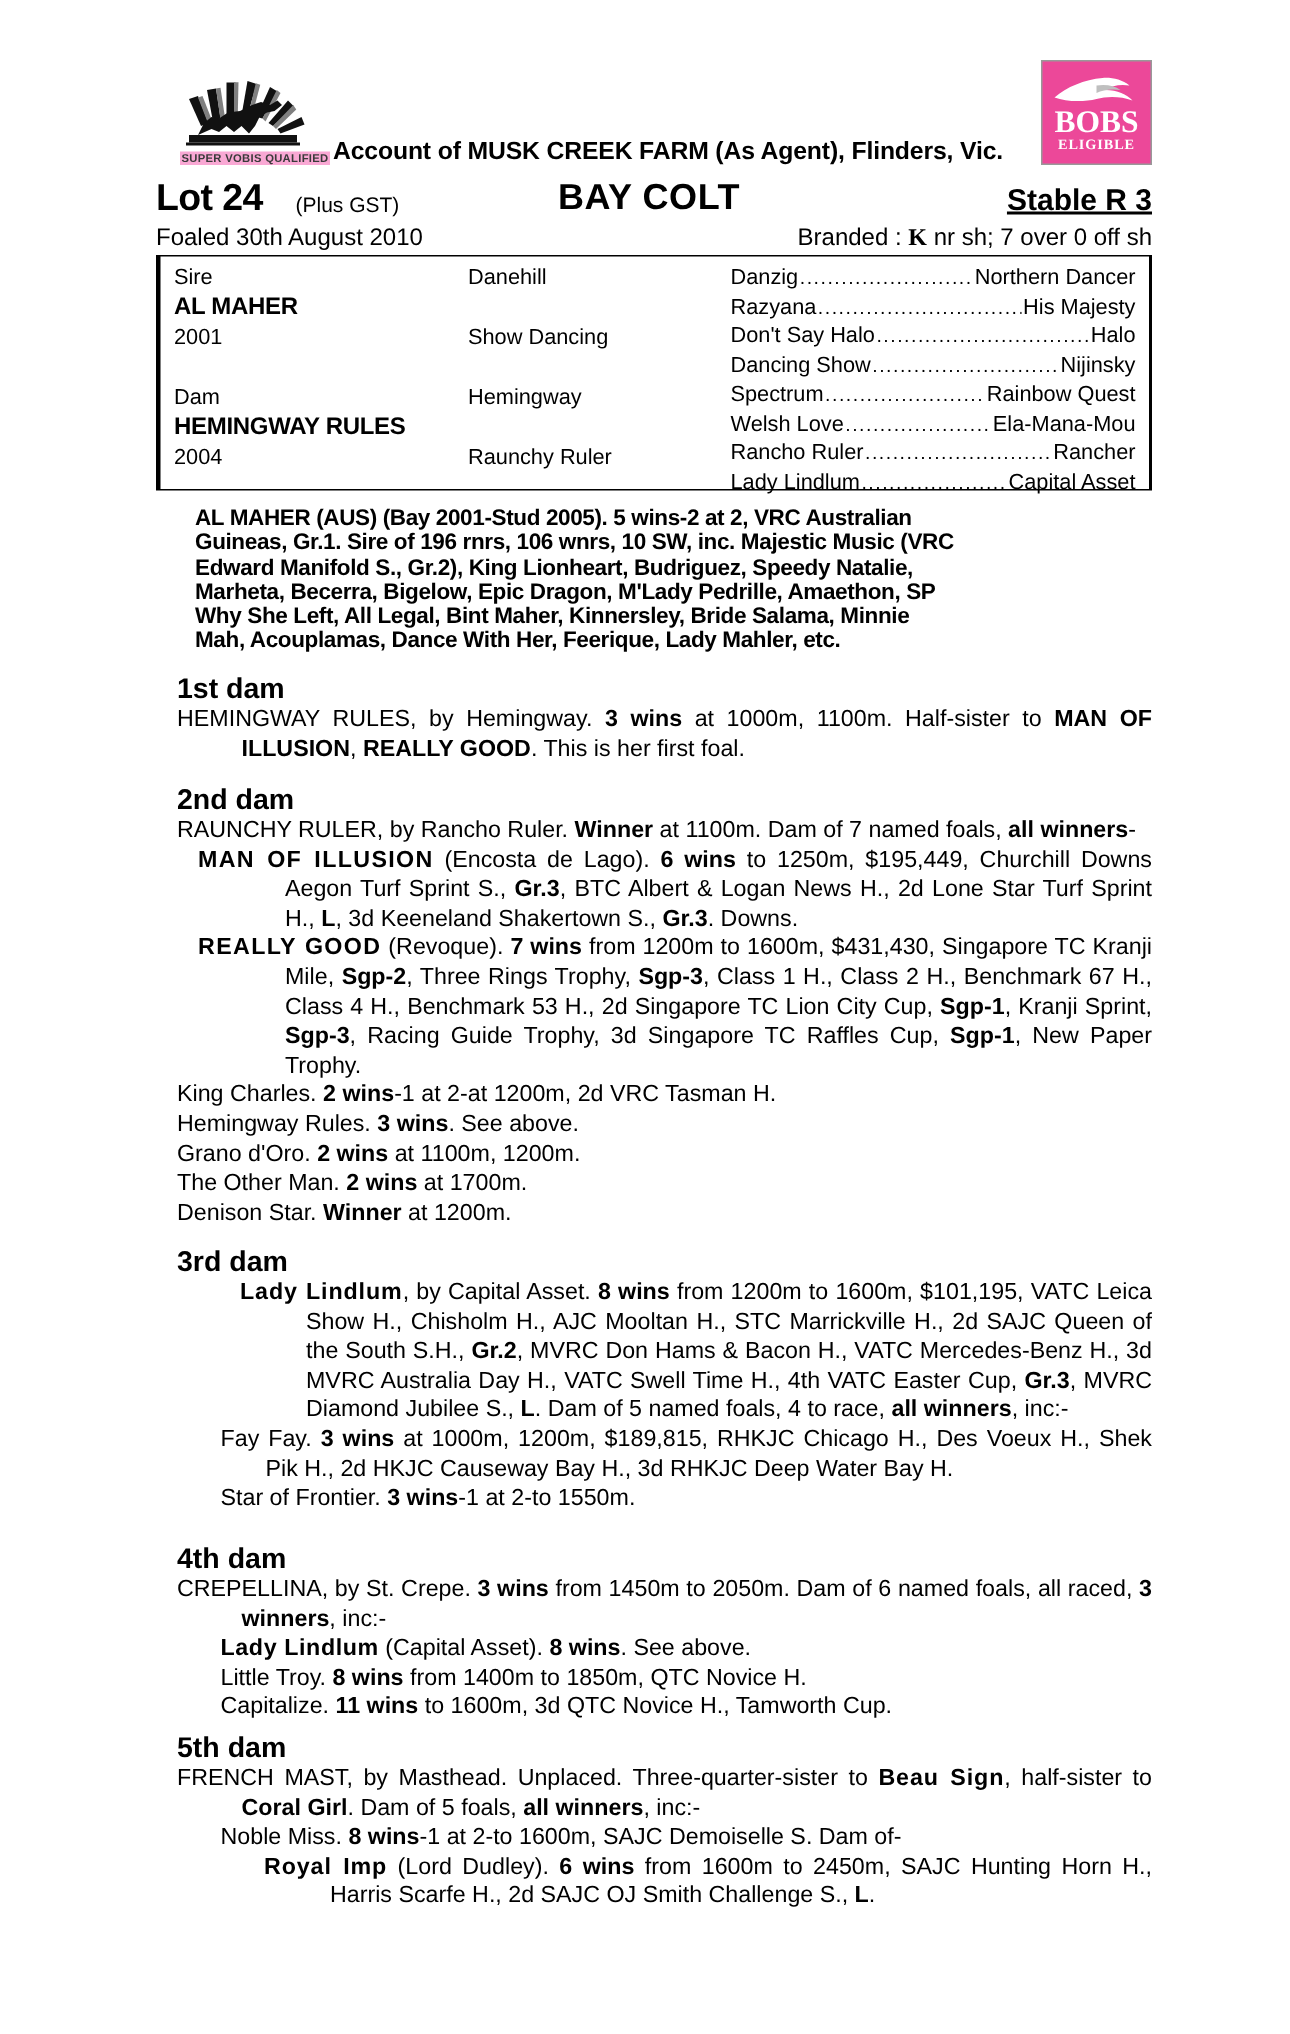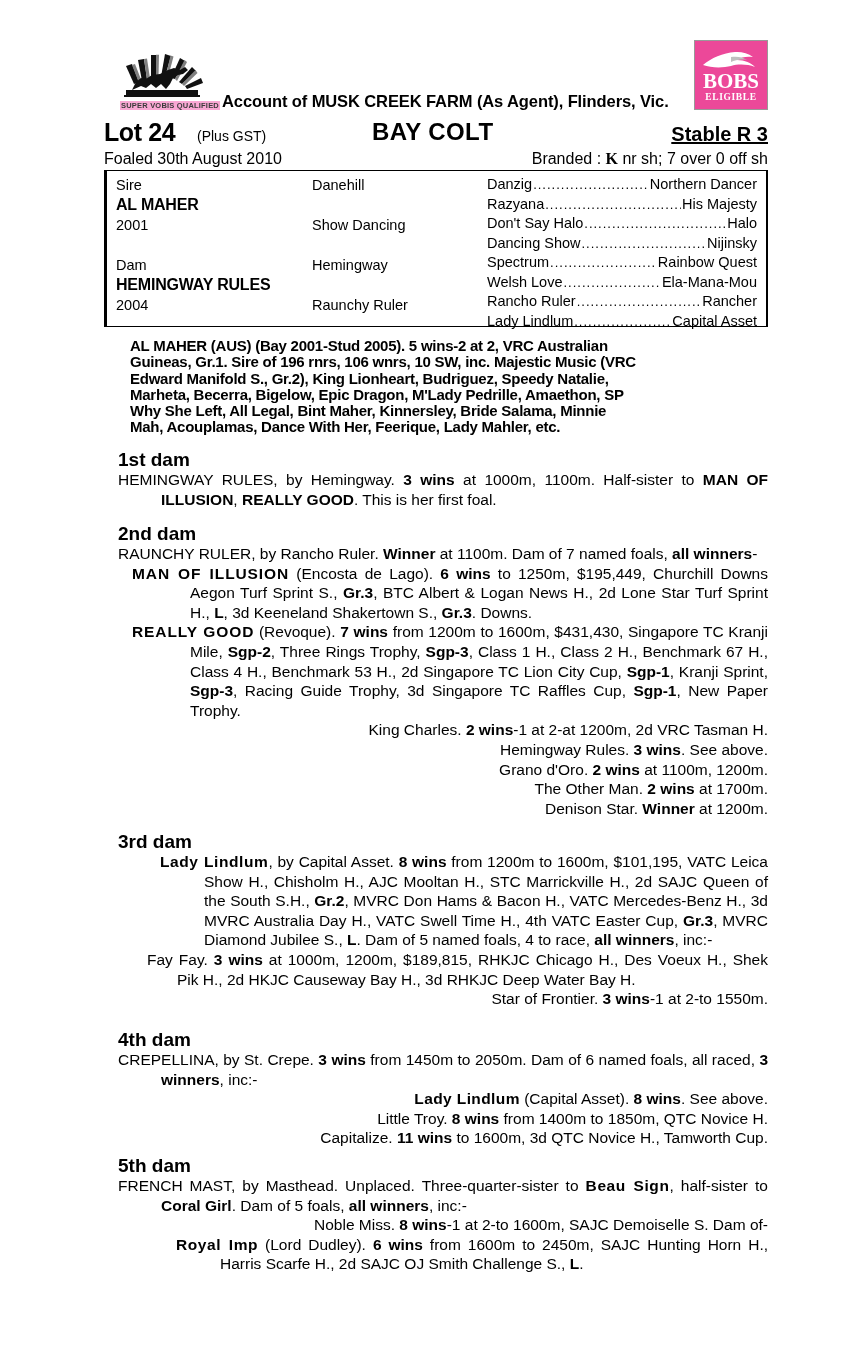--- a/index.html
+++ b/index.html
@@ -252,21 +252,21 @@
     text-align: justify;
     text-justify: inter-word;
     margin: 0;
   }
   .p:last-child { }
   .lvl0h { padding-left: 57px;  text-indent: -43px; }
   .lvl1h { padding-left: 86px;  text-indent: -58px; }
   .lvl3h { padding-left: 73px;  text-indent: -30px; }
   .lvl4h { padding-left: 100px; text-indent: -44px; }
   .lvl5h { padding-left: 86px;  text-indent: -30px; }
-  .nojust { text-align: right; }
+  .nojust { text-align: left; }
   b, strong { font-weight: bold; }
 </style>
 </head>
 <body>
 
 <div class="page">
 
   <div class="header">
 
     <div class="vobs-logo">

